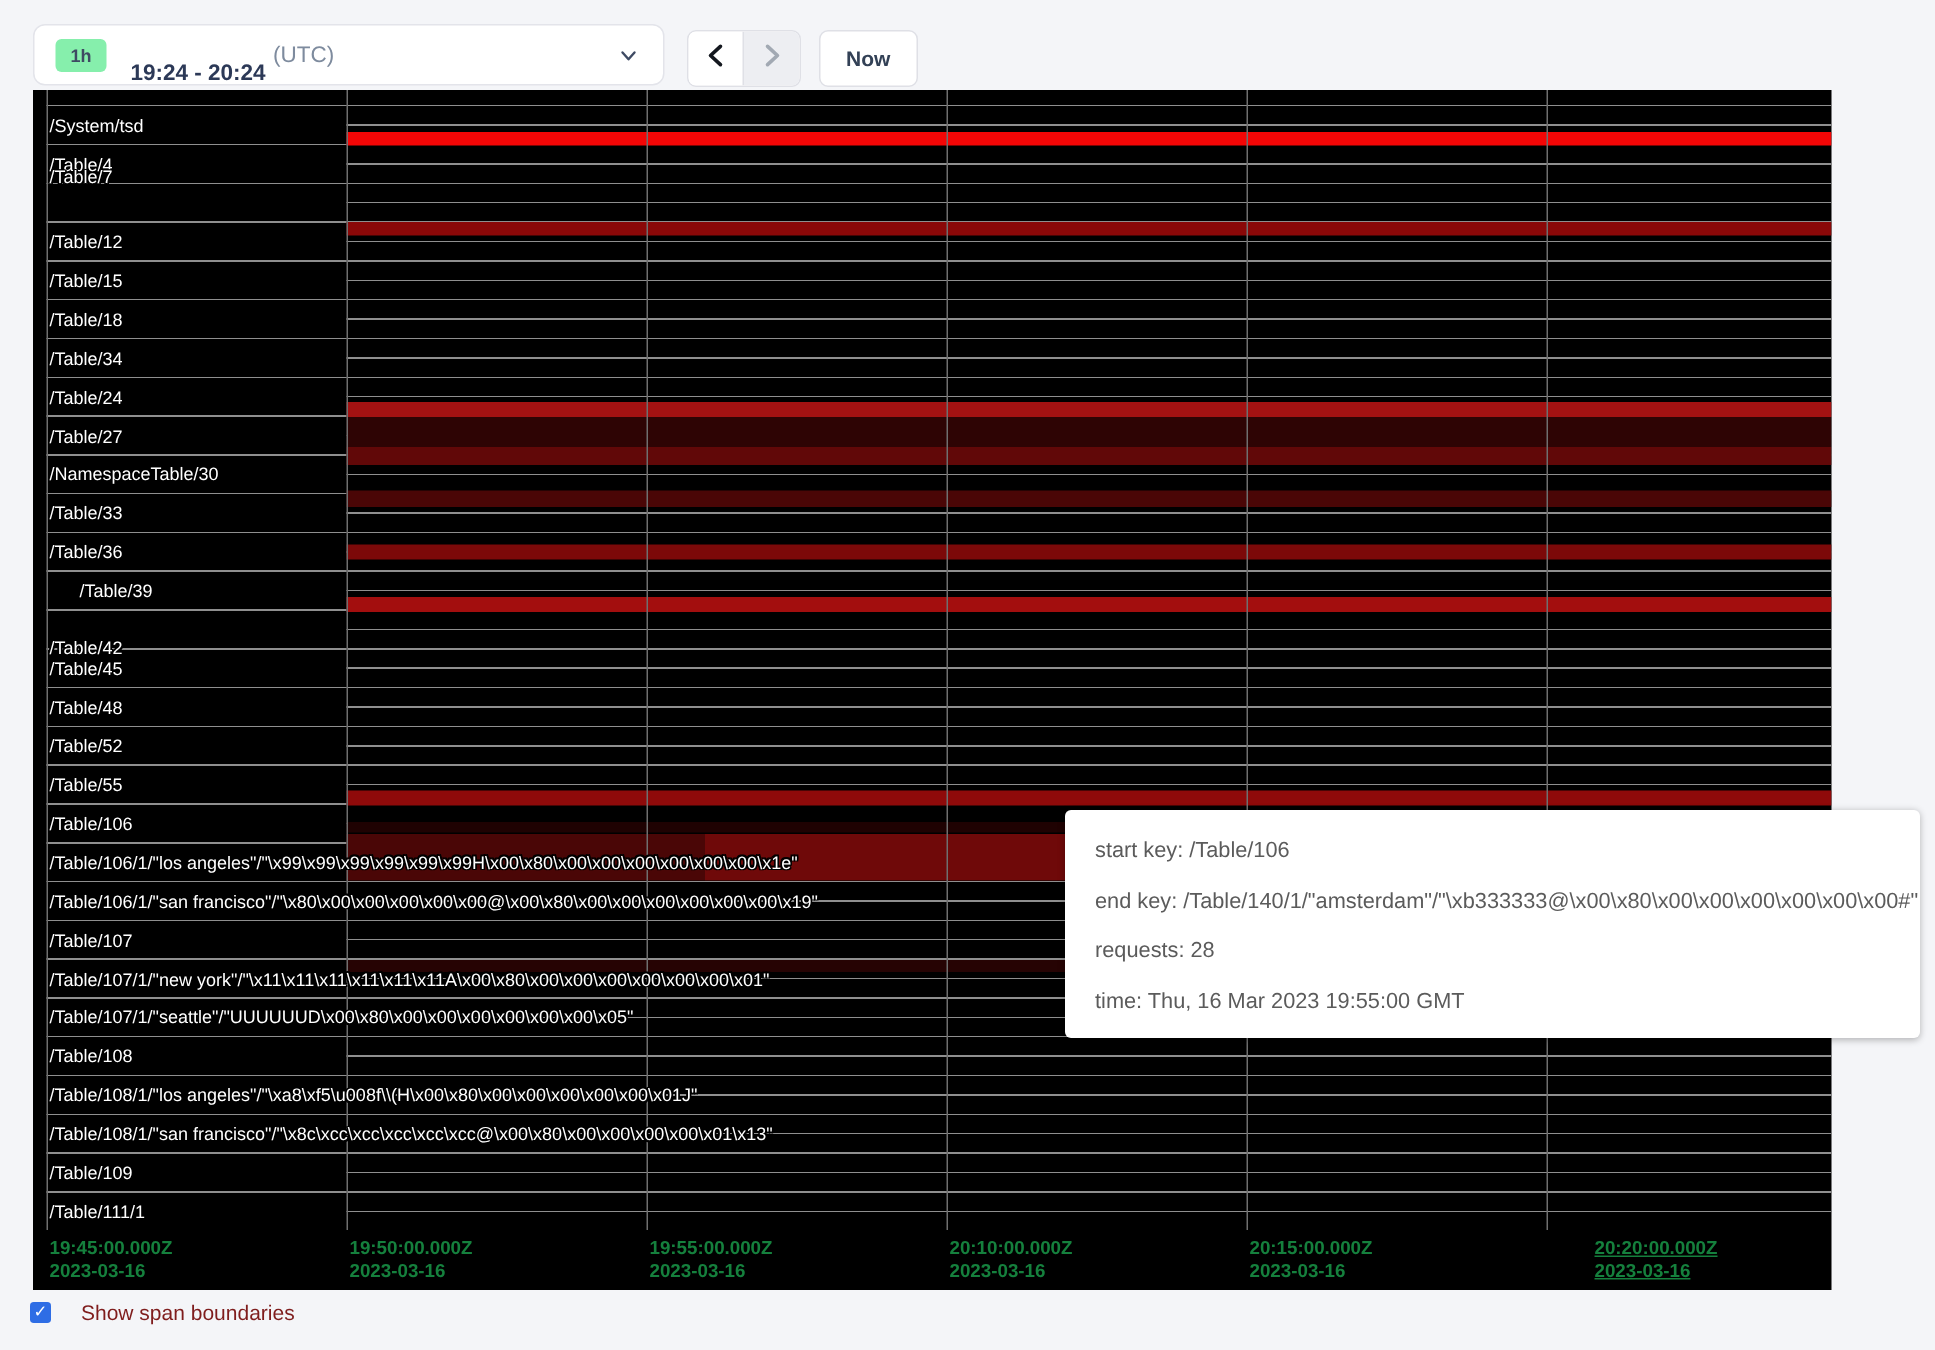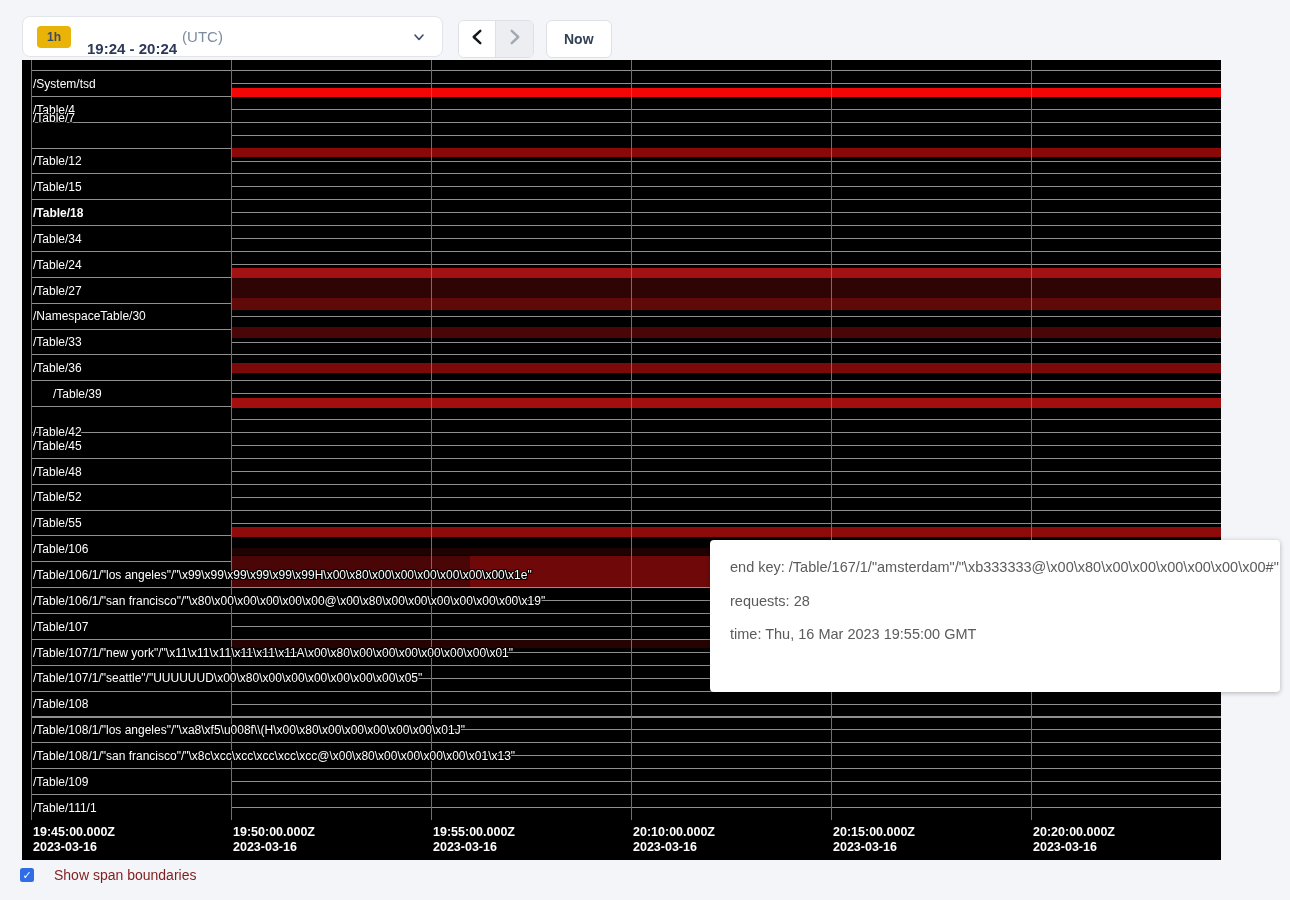--- a/index.html
+++ b/index.html
@@ -12,21 +12,21 @@
   }
   #page { position:absolute; inset:0; width:1290px; height:900px; }
 
   
   .time-dropdown {
     position:absolute; left:22px; top:16px; width:421px; height:41px;
     background:#fff; border:1px solid #e3e4ea; border-radius:8px;
     display:flex; align-items:center; cursor:pointer;
   }
   .duration-badge {
-    margin-left:14px; background:#eab308; border-radius:4px;
+    margin-left:14px; background:#86efac; border-radius:4px;
     padding:4px 10px; font-size:12px; font-weight:bold; color:#3e4a63;
   }
   .range-text { margin-left:16px; font-size:15px; font-weight:bold; color:#2c3957;margin-top:23px; }
   .utc-text { margin-left:5px; font-size:15px; color:#7e8b9e; }
   .dd-chevron { position:absolute; right:16px; top:13px; width:14px; height:14px; }
 
   .nav-group {
     position:absolute; left:458px; top:20px; height:38px; width:76px;
     border:1px solid #dfe0e6; border-radius:6px; display:flex; overflow:hidden;
     background:#fff;
@@ -57,21 +57,21 @@
     background:repeating-linear-gradient(to bottom, #8f8f8f 0 1px, transparent 1px 12.93px);
   }
   .vline { position:absolute; top:0; width:1px; height:760px; background:#6f6f6f; z-index:3; }
   .band { position:absolute; z-index:1; }
   .row-label {
     position:absolute; left:11px; height:26px; line-height:26px; z-index:4;
     color:#fff; font-size:12px; white-space:nowrap;
     text-shadow:-1px 0 0 #000, 1px 0 0 #000, 0 -1px 0 #000, 0 1px 0 #000, -1px -1px 0 #000, 1px 1px 0 #000, -1px 1px 0 #000, 1px -1px 0 #000;
   }
   .tick-label {
-    position:absolute; top:765px; z-index:4; color:#ffffff;
+    position:absolute; top:765px; z-index:4; color:#15803d;
     font-size:12.5px; font-weight:bold; line-height:15px; white-space:nowrap;
   }
   .tick-label span { display:block; }
 
   
   .tooltip {
     position:absolute; left:710px; top:540px; width:570px; height:152px;
     background:#fff; border-radius:4px; z-index:10;
     box-shadow:0 1px 5px rgba(0,0,0,0.28);
     padding:11px 20px 0 20px;
@@ -150,21 +150,21 @@
         <div class="vline" style="left: 609px;"></div>
         <div class="vline" style="left: 809px;"></div>
         <div class="vline" style="left: 1009px;"></div>
       </div>
     <div id="rowlabels">
         <div class="row-label" style="top: 10.7px;">/System/tsd</div>
         <div class="row-label" style="top: 36.56px;">/Table/4</div>
         <div class="row-label" style="top: 45px;">/Table/7</div>
         <div class="row-label" style="top: 88.28px;">/Table/12</div>
         <div class="row-label" style="top: 114.14px;">/Table/15</div>
-        <div class="row-label" style="top: 140px; font-weight: bold;">/Table/18</div>
+        <div class="row-label" style="top: 140px;">/Table/18</div>
         <div class="row-label" style="top: 165.86px;">/Table/34</div>
         <div class="row-label" style="top: 191.72px;">/Table/24</div>
         <div class="row-label" style="top: 217.58px;">/Table/27</div>
         <div class="row-label" style="top: 243.44px;">/NamespaceTable/30</div>
         <div class="row-label" style="top: 269.3px;">/Table/33</div>
         <div class="row-label" style="top: 295.16px;">/Table/36</div>
         <div class="row-label" style="top: 321.02px; padding-left: 20px;">/Table/39</div>
         <div class="row-label" style="top: 359px;">/Table/42</div>
         <div class="row-label" style="top: 372.74px;">/Table/45</div>
         <div class="row-label" style="top: 398.6px;">/Table/48</div>
@@ -196,29 +196,30 @@
           <span>2023-03-16</span>
         </div>
         <div class="tick-label" style="left: 611px;">
           <span>20:10:00.000Z</span>
           <span>2023-03-16</span>
         </div>
         <div class="tick-label" style="left: 811px;">
           <span>20:15:00.000Z</span>
           <span>2023-03-16</span>
         </div>
-        <div class="tick-label" style="left: 1011px;">
+        <div class="tick-label" style="left: 1041px; text-decoration: underline;">
           <span>20:20:00.000Z</span>
           <span>2023-03-16</span>
         </div>
       </div>
   </div>
 
   <div class="tooltip" id="tooltip">
-      <p>end key: /Table/167/1/"amsterdam"/"\xb333333@\x00\x80\x00\x00\x00\x00\x00\x00#"</p>
+      <p>start key: /Table/106</p>
+      <p>end key: /Table/140/1/"amsterdam"/"\xb333333@\x00\x80\x00\x00\x00\x00\x00\x00#"</p>
       <p>requests: 28</p>
       <p>time: Thu, 16 Mar 2023 19:55:00 GMT</p>
     </div>
 
   <div class="footer-check">
     <span class="checkbox">✓</span>
     <span class="footer-label">Show span boundaries</span>
   </div>
 
 </div>

